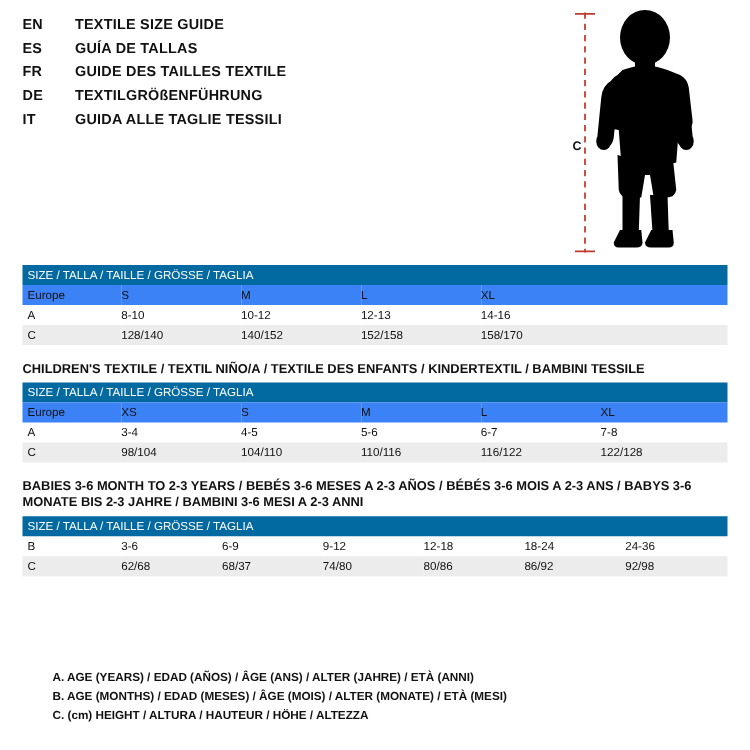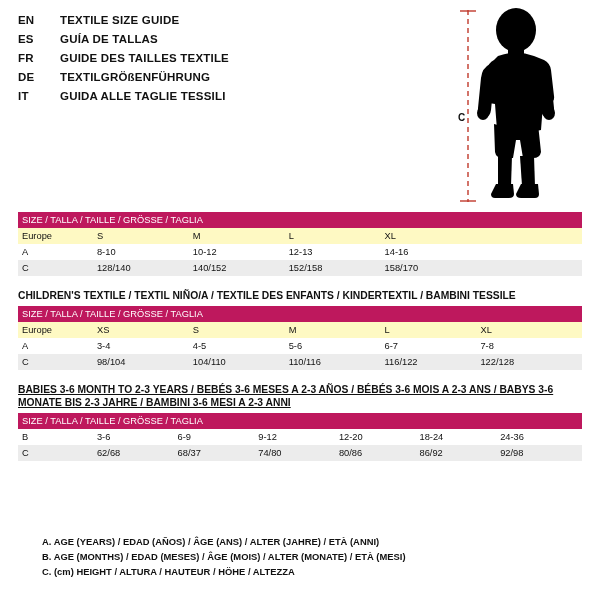--- a/index.html
+++ b/index.html
@@ -74,45 +74,45 @@
     top: 212px;
     width: 564px;
   }
   .section-title {
     font-size: 10.3px;
     font-weight: bold;
     color: #111;
     margin: 0 0 4px 0;
     line-height: 13px;
   }
-  .section-title.multiline { line-height: 13px; text-decoration: underline; }
+  .section-title.multiline { line-height: 13px; }
   .tbl {
     width: 100%;
     border-collapse: collapse;
     table-layout: fixed;
     margin-bottom: 13px;
   }
   .tbl td {
     font-size: 9.3px;
     color: #111;
     padding: 0;
     height: 16px;
     vertical-align: middle;
     line-height: 16px;
   }
   .tbl tr.head td {
-    background: #be185d;
+    background: #0369a1;
     color: #ffffff;
     font-size: 9.3px;
     font-weight: normal;
     padding-left: 4px;
     margin-top: 39px;
   }
   .tbl tr.sub td {
-    background: #fef9c3;
+    background: #3b82f6;
   }
   .tbl tr.alt td {
     background: #ececec;
   }
   .tbl td.c0 { padding-left: 4px; }
 
   
   .legend {
     position: absolute;
     left: 18px;
@@ -288,21 +288,21 @@
       </colgroup>
       <tbody>
         <tr class="head">
           <td colspan="7">SIZE / TALLA / TAILLE / GRÖSSE / TAGLIA</td>
         </tr>
         <tr>
           <td class="c0">B</td>
           <td>3-6</td>
           <td>6-9</td>
           <td>9-12</td>
-          <td>12-20</td>
+          <td>12-18</td>
           <td>18-24</td>
           <td>24-36</td>
         </tr>
         <tr class="alt">
           <td class="c0">C</td>
           <td>62/68</td>
           <td>68/37</td>
           <td>74/80</td>
           <td>80/86</td>
           <td>86/92</td>

